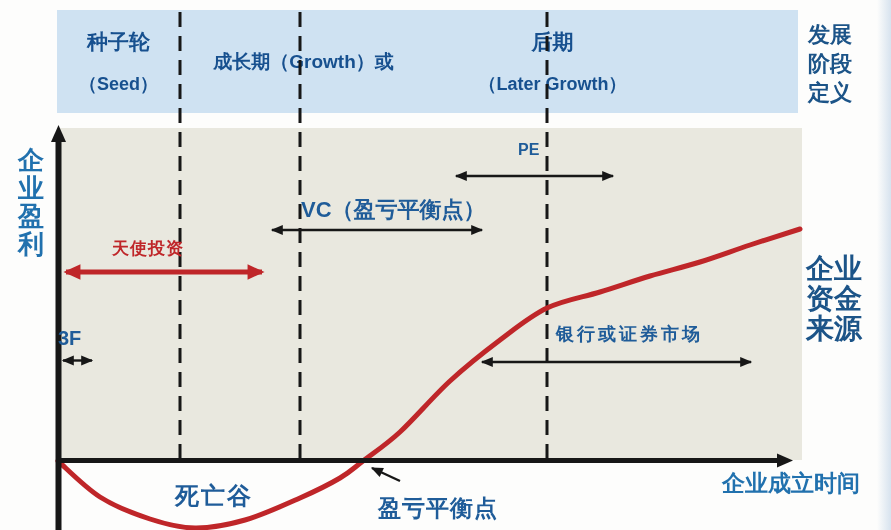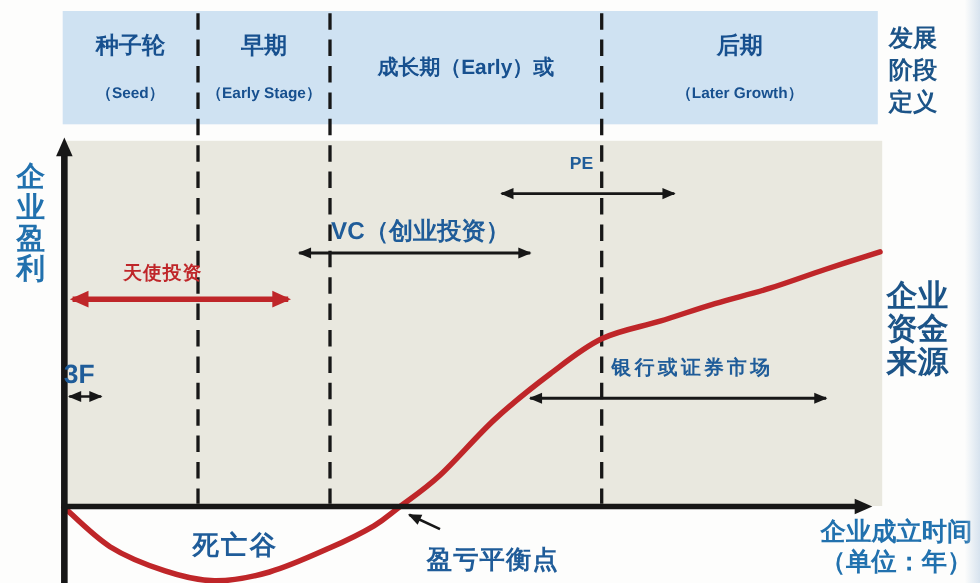--- a/index.html
+++ b/index.html
@@ -13,62 +13,58 @@
   .band{
     position:absolute;left:57px;top:10px;width:741px;height:103px;
     background:var(--band-blue);display:flex;align-items:stretch;
   }
   .seg{
     display:flex;flex-direction:column;justify-content:center;align-items:center;
     color:var(--header-blue);font-weight:bold;text-align:center;
   }
   .seg-1{width:123px}.seg-2{width:120px}.seg-3{width:247px}.seg-4{width:251px}
   .seg .t{font-size:21px;line-height:26px}
-  .seg .s{font-size:14px;line-height:19px;margin-top:20px}
+  .seg .s{font-size:18px;line-height:19px;margin-top:20px}
   .seg-3 .t,.seg-3 .s{font-size:19px;line-height:25px;margin-top:0}
   
   .plot{
     position:absolute;left:58px;top:128px;width:744px;height:332px;
     background:var(--plot-bg);
   }
   .svg-layer{position:absolute;left:0;top:0;pointer-events:none}
   
   .lbl{position:absolute;font-weight:bold;color:var(--label-blue);white-space:nowrap}
-  .v-lbl{text-align:center}
+  .v-lbl{text-align:right}
   .ylabel{left:12px;top:146px;width:32px;font-size:26px;line-height:28px;color:var(--axis-label-blue)}
   .side-def{left:808px;top:20px;font-size:22px;line-height:29px;color:var(--side-label-blue)}
   .side-fund{left:806px;top:254px;font-size:28px;line-height:30px;color:var(--side-label-blue)}
-  .lab-3f{left:58px;top:327px;font-size:24px}
+  .lab-3f{left:58px;top:327px;font-size:20px}
   .lab-angel{left:112px;top:237px;font-size:17px;letter-spacing:1px;color:var(--accent-red)}
   .lab-vc{left:301px;top:195px;font-size:22px}
   .lab-pe{left:518px;top:141px;font-size:16px}
   .lab-bank{left:556px;top:322px;font-size:18px;letter-spacing:3px}
   .lab-death{left:175px;top:480px;font-size:24px;letter-spacing:2px}
-  .lab-breakeven{left:388px;top:493px;font-size:23px;letter-spacing:1px}
-  .xlabel{left:698px;top:470px;width:186px;text-align:right;font-size:23px;line-height:27px;color:var(--axis-label-blue);white-space:nowrap}
+  .lab-breakeven{left:378px;top:493px;font-size:23px;letter-spacing:1px}
+  .xlabel{left:698px;top:470px;width:186px;text-align:center;font-size:23px;line-height:27px;color:var(--axis-label-blue);white-space:nowrap}
   
   .edge-r{position:absolute;right:0;top:0;width:14px;height:100%;
     background:linear-gradient(90deg,rgba(205,220,235,0),rgba(205,220,235,.8))}
 </style>
 </head>
 <body>
 
 <div class="canvas">
 
   <div class="band">
     <div class="seg seg-1">
       <span class="t">种子轮</span>
       <span class="s">（Seed）</span>
     </div>
-    <div class="seg seg-2">
-      <span class="t">早期</span>
-      <span class="s">（Early Stage）</span>
-    </div>
     <div class="seg seg-3">
-      <span class="t">成长期（Early）或</span>
+      <span class="t">成长期（Growth）或</span>
     </div>
     <div class="seg seg-4">
       <span class="t">后期</span>
       <span class="s">（Later Growth）</span>
     </div>
   </div>
 
   <div class="plot"></div>
 
   <svg class="svg-layer" width="891" height="530" viewBox="0 0 891 530">
@@ -114,26 +110,25 @@
 
   <div class="lbl v-lbl ylabel">
     <div>企</div>
     <div>业</div>
     <div>盈</div>
     <div>利</div>
   </div>
 
   <div class="lbl lab-angel">天使投资</div>
   <div class="lbl lab-3f">3F</div>
-  <div class="lbl lab-vc">VC（创业投资）</div>
+  <div class="lbl lab-vc">VC（盈亏平衡点）</div>
   <div class="lbl lab-pe">PE</div>
   <div class="lbl lab-bank">银行或证券市场</div>
 
   <div class="lbl lab-death">死亡谷</div>
   <div class="lbl lab-breakeven">盈亏平衡点</div>
 
   <div class="lbl xlabel">
     <div>企业成立时间</div>
-    <div>（单位：年）</div>
   </div>
 
   <div class="edge-r"></div>
 </div>
 
 </body></html>

